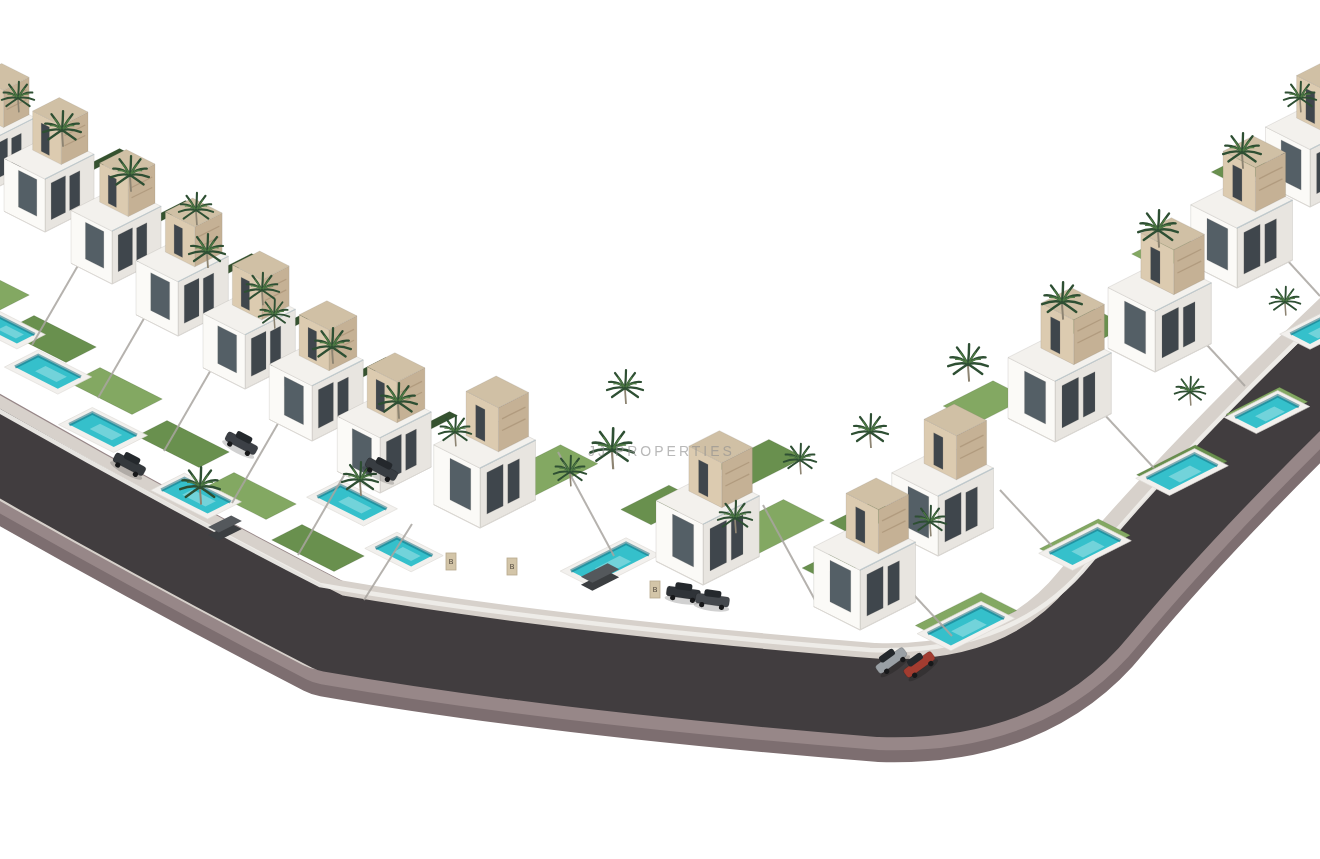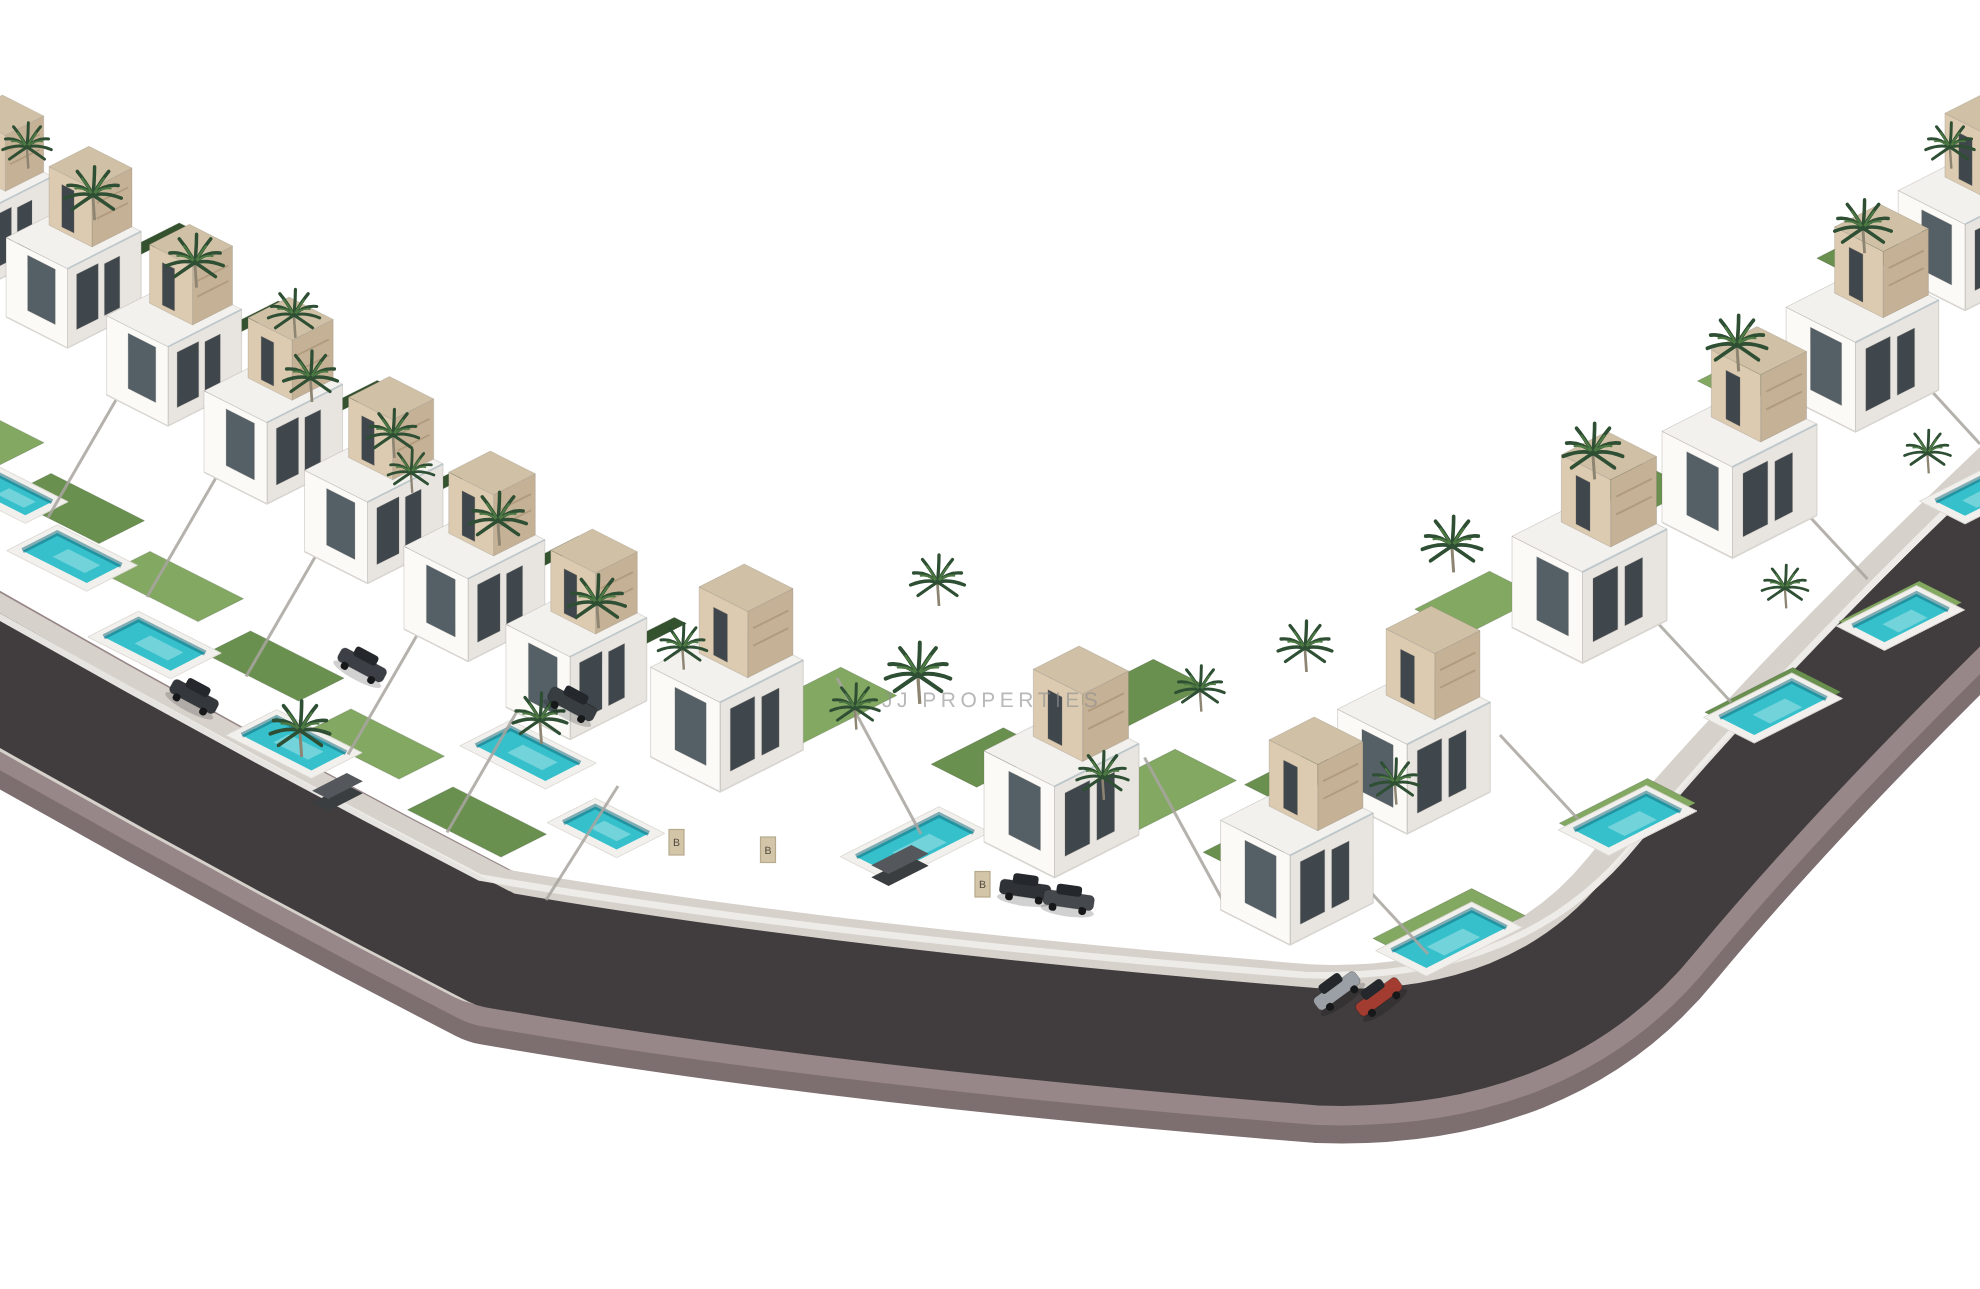--- a/index.html
+++ b/index.html
@@ -1,20 +1,20 @@
 <!DOCTYPE html>
 <html><head>
 <meta charset="utf-8">
 <style>
   html,body{margin:0;padding:0;background:#ffffff;}
   .stage{position:relative;width:1320px;height:859px;overflow:hidden;background:#ffffff;
          font-family:"Liberation Sans",sans-serif;}
   svg{position:absolute;left:0;top:0;}
   .watermark{
-    position:absolute;left:588px;top:458px;
+    position:absolute;left:588px;top:443px;
     font-size:14px;letter-spacing:3px;font-weight:400;
     color:#8f8f8f;opacity:0.62;white-space:nowrap;
     font-family:"Liberation Sans",sans-serif;
   }
 </style>
 </head>
 <body>
 
 <div class="stage">
   <svg id="scene" width="1320" height="859" viewBox="0 0 1320 859">

